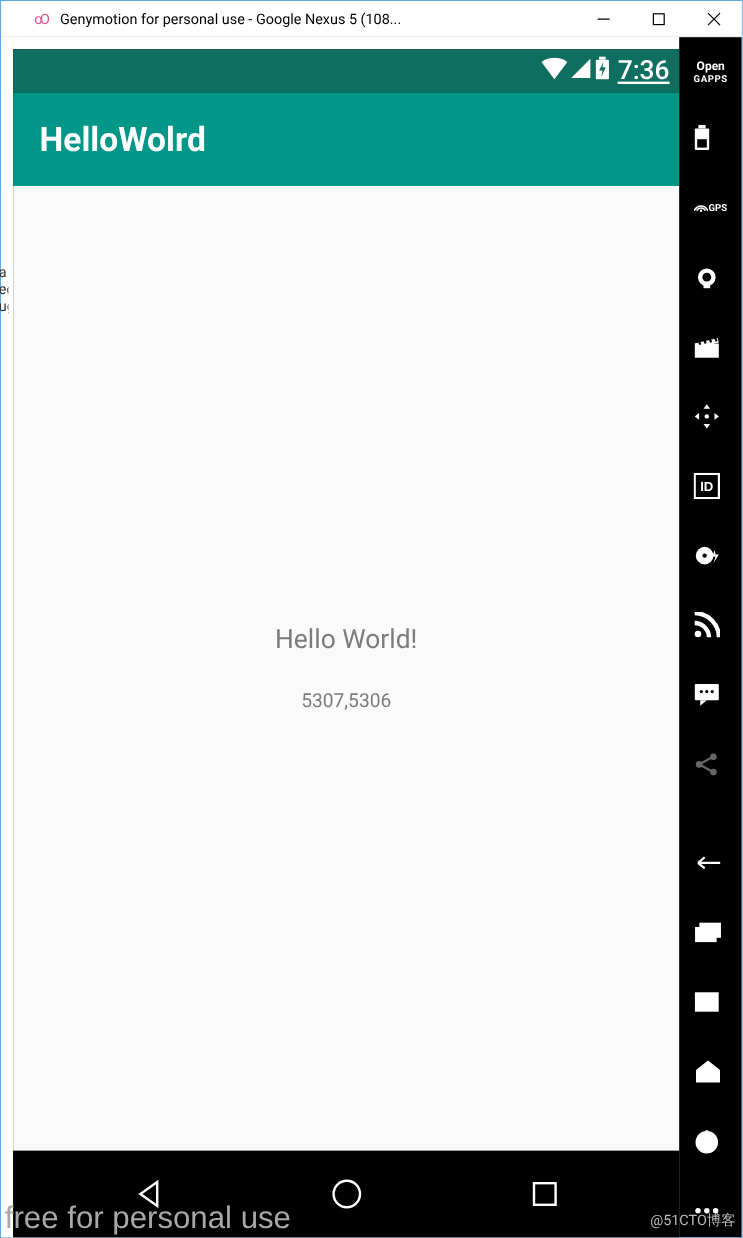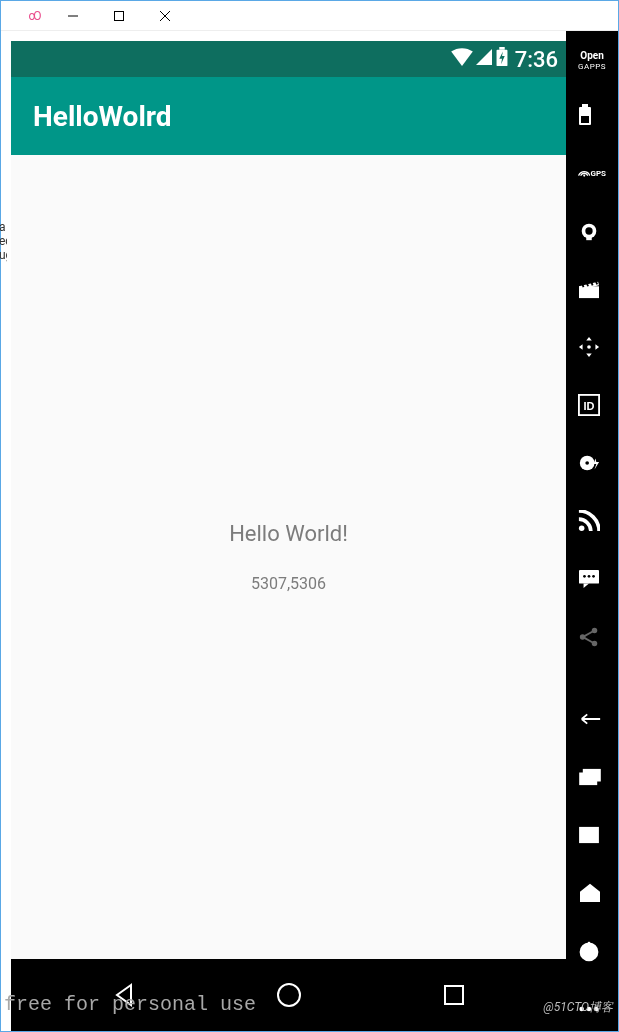--- a/index.html
+++ b/index.html
@@ -82,20 +82,21 @@
       align-items: center;
       justify-content: flex-end;
       padding: 0 8px;
       gap: 2px;
       color: #fff;
     }
     .status-bar .clock {
       font-size: 22px;
       font-weight: 500;
       margin-left: 4px;
+      text-decoration: underline;
     }
     .status-bar svg { fill: #fff; }
     
     .app-bar {
       height: 78px;
       background: #009688;
       display: flex;
       align-items: center;
       padding: 0 22px;
     }
@@ -156,56 +157,56 @@
     }
     .side-btn.dim { opacity: 0.4; }
     .side-btn svg { fill: #fff; }
     .open-gapps {
       color: #fff;
       font-size: 10px;
       font-weight: 700;
       line-height: 1;
       text-align: center;
     }
-    .open-gapps small { font-size: 8px; font-weight: 400; letter-spacing: 0.5px; }
+    .open-gapps small { font-size: 8px; font-weight: 700; letter-spacing: 0.5px; }
     
     .footer-label {
       position: absolute;
-      left: 4px; bottom: 16px;
+      left: 4px; bottom: 2px;
       color: #a8a8a8;
-      font-size: 20px;
+      font-size: 26px;
       font-weight: 400;
-      font-family: Liberation Mono, monospace;
+      font-family: Liberation Sans, sans-serif;
     }
     .watermark {
       position: absolute;
-      right: 6px; bottom: 16px;
+      right: 6px; bottom: 6px;
       color: #bcbcbc;
       font-size: 12px;
-      font-style: italic;
     }
     
     .left-artifact {
       position: absolute;
       left: -1px;
       top: 220px;
       font-size: 12px;
       color: #333;
       line-height: 14px;
       width: 8px;
       overflow: hidden;
     }
   </style>
 </head>
 <body>
 
 <div class="win-frame">
 
   <div class="titlebar">
     <span class="app-icon">oO</span>
+    <span class="titlebar-title">Genymotion for personal use - Google Nexus 5 (108...</span>
     <div class="win-btns">
       <div class="win-btn">
         <svg width="12" height="12" viewBox="0 0 12 12">
             <line x1="1" y1="6" x2="11" y2="6"></line>
           </svg>
       </div>
       <div class="win-btn">
         <svg width="12" height="12" viewBox="0 0 12 12">
             <rect x="1.5" y="1.5" width="9" height="9"></rect>
           </svg>

